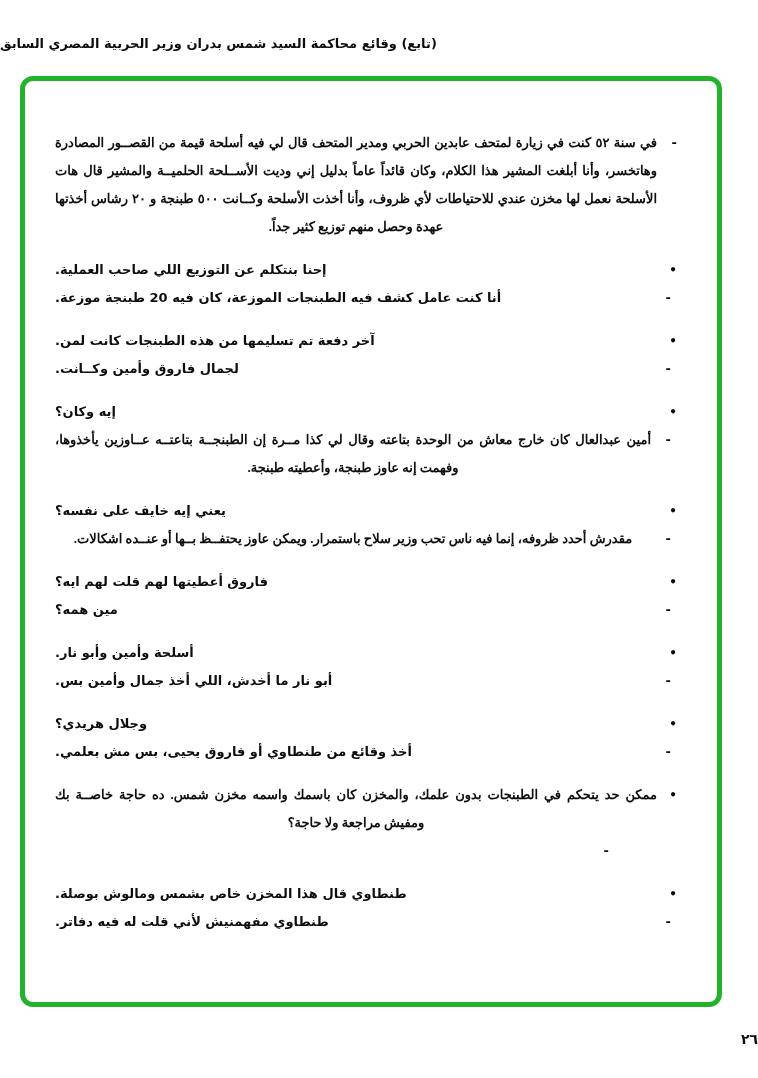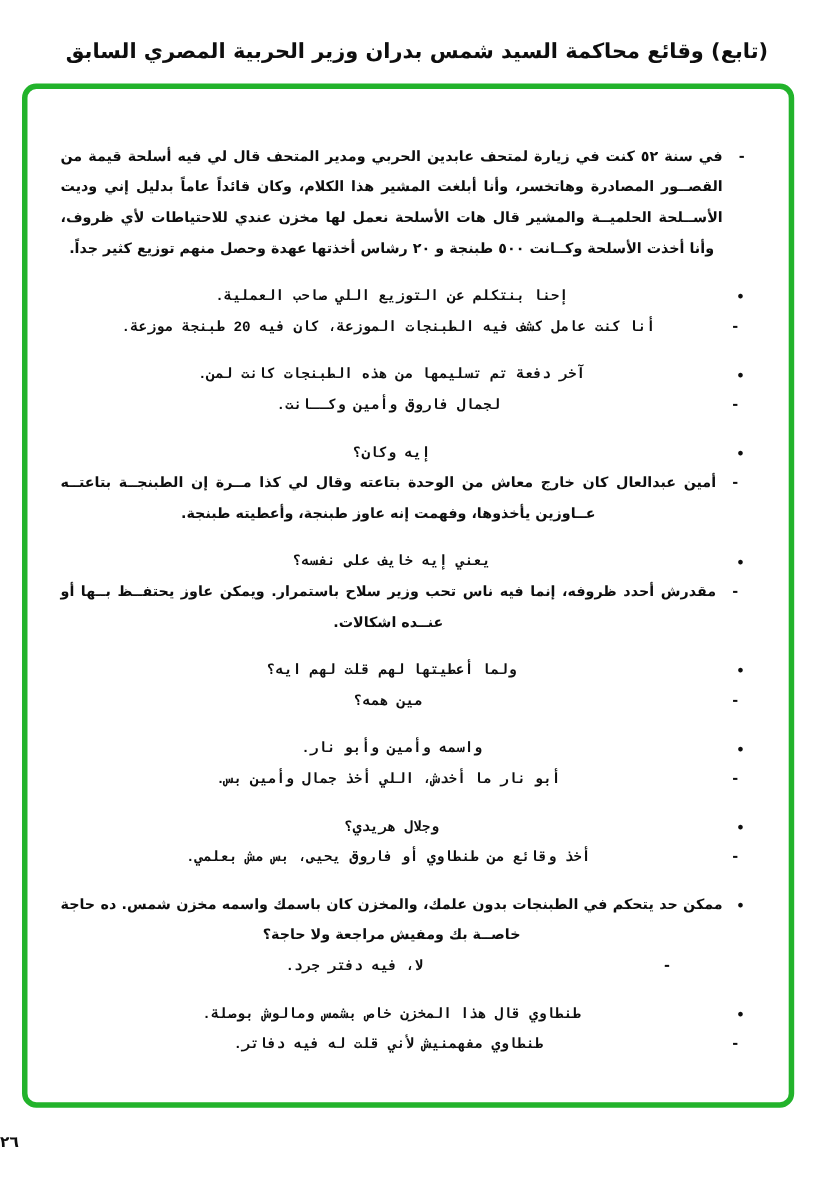--- a/index.html
+++ b/index.html
@@ -14,22 +14,22 @@
     overflow: hidden;
     font-family: "DejaVu Sans", sans-serif;
     font-weight: bold;
     color: #0e0e0e;
   }
   .doc-header {
     position: absolute;
     top: 36px;
     left: 0;
     width: 100%;
-    text-align: center;
-    font-size: 19px;
+    text-align: left;
+    font-size: 13px;
     direction: rtl;
     letter-spacing: 0.2px;
   }
   .frame {
     position: absolute;
     left: 20px;
     top: 76px;
     width: 702px;
     height: 931px;
     border: 5px solid #22b32b;
@@ -61,28 +61,28 @@
     flex: 1;
     margin: 0;
     text-align: justify;
     line-height: 28px;
     font-size: 13px;
   }
   .question { margin-top: 15px; }
   .statement { margin-top: 0; }
   .answer { padding-right: 6px; }
   .answer-indent { padding-right: 68px; }
-  .multiline .txt { text-align-last: center; }
-  .single .txt { text-align: center; font-family: Liberation Mono, monospace; }
+  .multiline .txt { text-align-last: center; font-family: Liberation Serif, serif; }
+  .single .txt { text-align: left; }
   .page-number {
     position: absolute;
     top: 1031px;
     left: 0;
     width: 100%;
-    text-align: left;
+    text-align: right;
     font-size: 14px;
     letter-spacing: 2px;
   }
 </style>
 </head>
 <body>
 
 <div class="doc-header">(تابع) وقائع محاكمة السيد شمس بدران وزير الحربية المصري السابق</div>
 
 <div class="frame" style="border-color: rgb(34, 179, 43);">
@@ -124,30 +124,30 @@
       <span class="marker">•</span>
       <p class="txt">يعني إيه خايف على نفسه؟</p>
     </div>
     <div class="row answer multiline">
       <span class="marker">-</span>
       <p class="txt">مقدرش أحدد ظروفه، إنما فيه ناس تحب وزير سلاح باستمرار. ويمكن عاوز يحتفــظ بــها أو عنــده اشكالات.</p>
     </div>
 
     <div class="row question single">
       <span class="marker">•</span>
-      <p class="txt">ولما أعطيتها لهم قلت لهم ايه؟</p>
+      <p class="txt">فاروق أعطيتها لهم قلت لهم ايه؟</p>
     </div>
     <div class="row answer single">
       <span class="marker">-</span>
       <p class="txt">مين همه؟</p>
     </div>
 
     <div class="row question single">
       <span class="marker">•</span>
-      <p class="txt">واسمه وأمين وأبو نار.</p>
+      <p class="txt">أسلحة وأمين وأبو نار.</p>
     </div>
     <div class="row answer single">
       <span class="marker">-</span>
       <p class="txt">أبو نار ما أخدش، اللي أخذ جمال وأمين بس.</p>
     </div>
 
     <div class="row question single">
       <span class="marker">•</span>
       <p class="txt">وجلال هريدي؟</p>
     </div>
@@ -155,21 +155,20 @@
       <span class="marker">-</span>
       <p class="txt">أخذ وقائع من طنطاوي أو فاروق يحيى، بس مش بعلمي.</p>
     </div>
 
     <div class="row question multiline">
       <span class="marker">•</span>
       <p class="txt">ممكن حد يتحكم في الطبنجات بدون علمك، والمخزن كان باسمك واسمه مخزن شمس. ده حاجة خاصــة بك ومفيش مراجعة ولا حاجة؟</p>
     </div>
     <div class="row answer answer-indent single">
       <span class="marker">-</span>
-      <p class="txt">لا، فيه دفتر جرد.</p>
     </div>
 
     <div class="row question single">
       <span class="marker">•</span>
       <p class="txt">طنطاوي قال هذا المخزن خاص بشمس ومالوش بوصلة.</p>
     </div>
     <div class="row answer single">
       <span class="marker">-</span>
       <p class="txt">طنطاوي مفهمنيش لأني قلت له فيه دفاتر.</p>
     </div>

